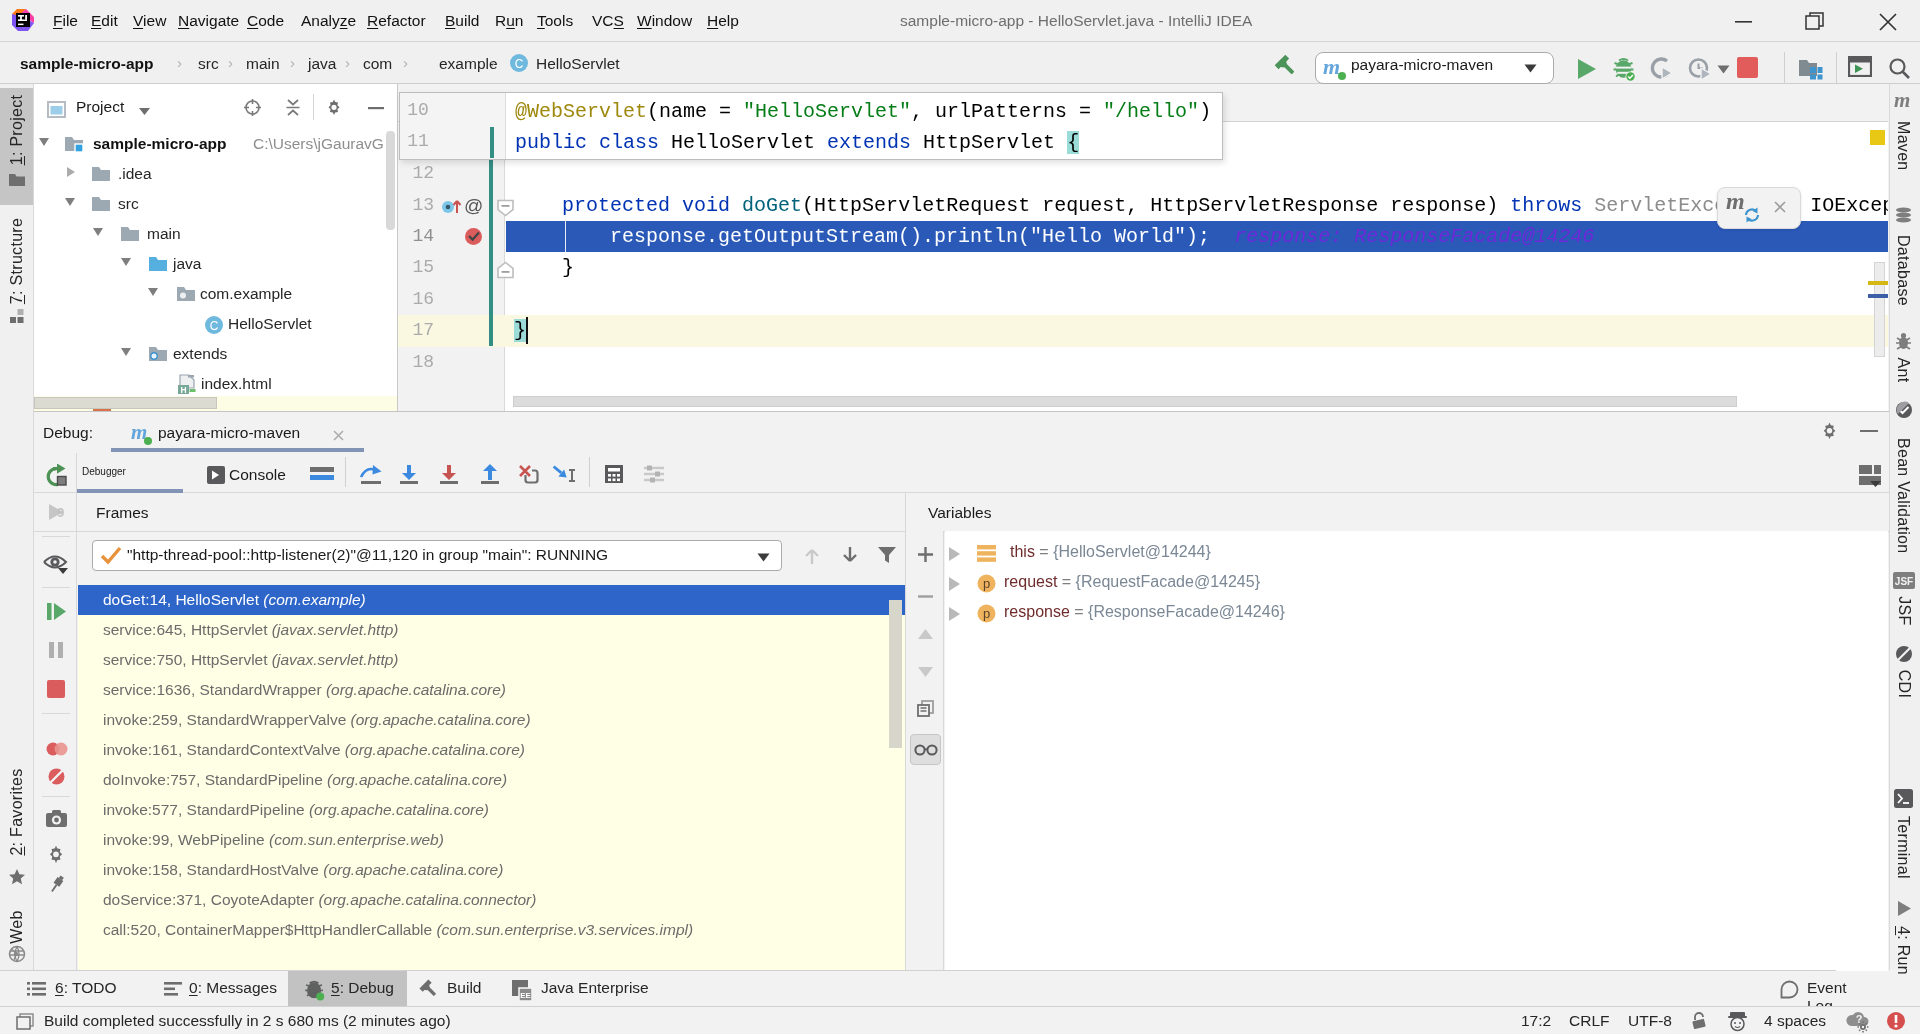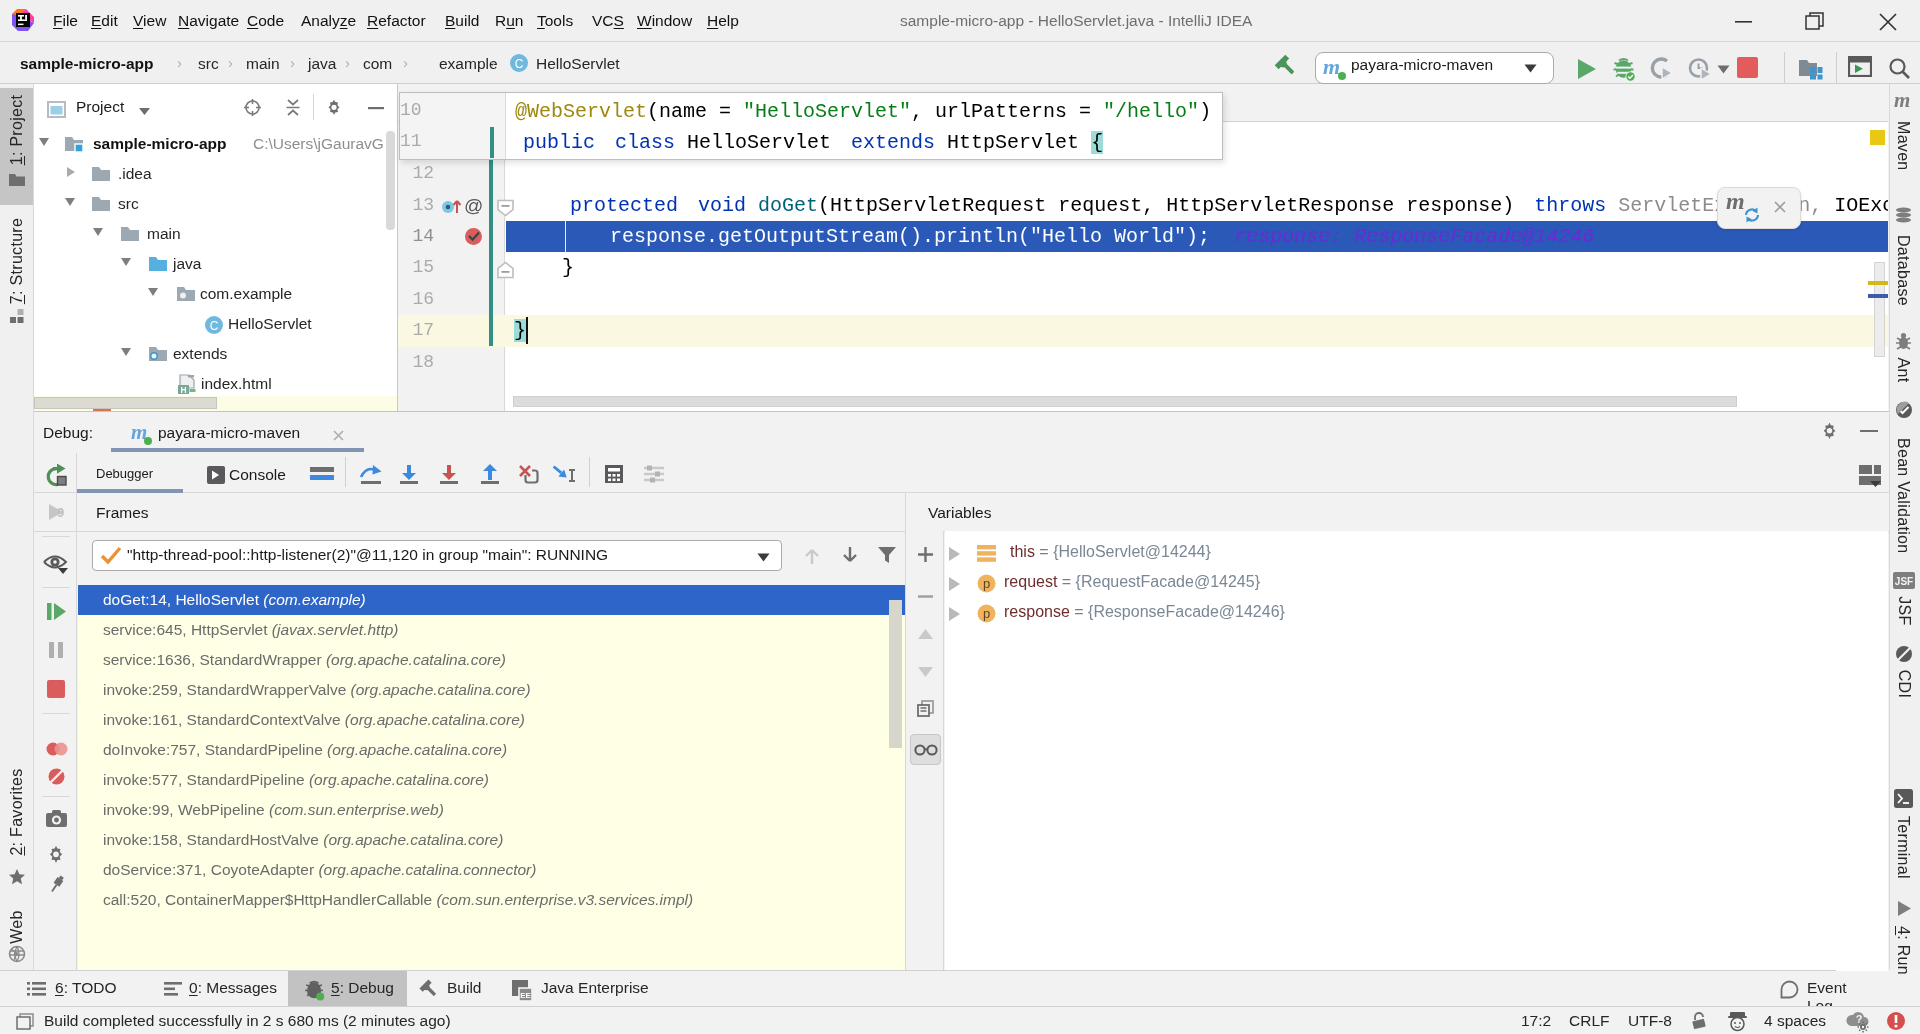--- a/index.html
+++ b/index.html
@@ -20,21 +20,21 @@
 .vtxt { position:absolute; font-size:16px; color:#262626; white-space:nowrap; letter-spacing:0.3px; }
 
 #projpanel { left:34px; top:84px; width:364px; height:327px; background:#FFFFFF; border-right:1px solid #C8C8C8; }
 .trow { position:absolute; font-size:15.5px; color:#262626; white-space:nowrap; }
 
 #editor { left:398px; top:84px; width:1490px; height:327px; background:#FFFFFF; overflow:hidden; }
 #edtopband { position:absolute; left:0; top:0; width:1490px; height:38px; background:#F2F2F2; border-bottom:1px solid #D1D1D1; }
 #gutter { position:absolute; left:0; top:38px; width:107px; height:289px; background:#F2F2F2; border-right:1px solid #D9D9D9; }
 .lnum { position:absolute; width:36px; text-align:right; font-family:"Liberation Mono",monospace; font-size:18px; color:#ABABAB; line-height:31.4px; left:0; }
 .codeline { position:absolute; left:116px; font-family:"Liberation Mono",monospace; font-size:20px; line-height:31.4px; white-space:pre; color:#000; }
-.kw { color:#0033B3;margin-left:8px; }
+.kw { color:#0033B3; }
 .ann { color:#9E880D; }
 .str { color:#067D17; }
 .mth { color:#00627A; }
 .gry { color:#8C8C8C; }
 
 #lens { left:399px; top:92px; width:824px; height:68px; background:#FFFFFF; border:1px solid #BDBDBD; box-shadow:2px 3px 6px rgba(0,0,0,0.12); }
 
 #debugwin { left:34px; top:411px; width:1855px; height:559px; background:#F2F2F2; border-top:1px solid #C4C4C4; }
 
 #twbar { left:0; top:970px; width:1836px; height:36px; background:#F2F2F2; border-top:1px solid #D1D1D1; }
@@ -338,21 +338,21 @@
       <path d="M3 9 a6 6 0 0 1 10.5 -3.5 M15 9 a6 6 0 0 1 -10.5 3.5" fill="none" stroke="#3E94CE" stroke-width="2.2"></path>
       <polygon points="14.5,1.5 14.5,7.5 9.5,5" fill="#3E94CE"></polygon>
       <polygon points="3.5,16.5 3.5,10.5 8.5,13" fill="#3E94CE"></polygon>
     </svg>
   <svg class="abs" style="left:1374px;top:115px" width="16" height="16" viewBox="0 0 16 16">
       <path d="M3 3 L13 13 M13 3 L3 13" stroke="#9E9E9E" stroke-width="1.6"></path>
     </svg>
 </div>
 <div class="abs" id="lens">
   <div class="abs" style="left:0;top:0;width:106px;height:66px;background:#F4F4F4;border-right:1px solid #DCDCDC"></div>
-  <div class="abs" style="left:0;top:2px;width:36px;text-align:left;font-family:'Liberation Mono',monospace;font-size:18px;color:#ABABAB;line-height:31.4px">10<br>11</div>
+  <div class="abs" style="left:0;top:2px;width:36px;text-align:center;font-family:'Liberation Mono',monospace;font-size:18px;color:#ABABAB;line-height:31.4px">10<br>11</div>
   <div class="abs" style="left:90px;top:34px;width:4px;height:31px;background:#338E84"></div>
   <div class="codeline" style="left:115px;top:2.5px"><span class="ann">@WebServlet</span>(name = <span class="str">"HelloServlet"</span>, urlPatterns = <span class="str">"/hello"</span>)</div>
   <div class="codeline" style="left:115px;top:34px"><span class="kw">public</span> <span class="kw">class</span> HelloServlet <span class="kw">extends</span> HttpServlet <span style="background:#9CDCD8">{</span></div>
 </div>
 <div class="abs" id="debugwin">
 
   <span class="abs" style="left:9px;top:12px;font-size:15.5px">Debug:</span>
   <span class="abs" style="left:97px;top:8px;font-family:'Liberation Serif',serif;font-style:italic;font-weight:bold;font-size:21px;color:#64A6DC">m</span>
   <div class="abs" style="left:110px;top:25px;width:8px;height:8px;border-radius:4px;background:#4CAF50"></div>
   <span class="abs" style="left:124px;top:12px;font-size:15.5px">payara-micro-maven</span>
@@ -366,21 +366,21 @@
   <div class="abs" style="left:1826px;top:18px;width:18px;height:2.4px;background:#6E6E6E"></div>
 
   <div class="abs" style="left:0;top:80px;width:1855px;height:1px;background:#D8D8D8"></div>
   <div class="abs" style="left:42px;top:41px;width:1px;height:518px;background:#D8D8D8"></div>
   <svg class="abs" style="left:10px;top:52px" width="23" height="23" viewBox="0 0 23 23">
       <path d="M12 4.6 a8 8 0 1 0 2 15.8" fill="none" stroke="#4D9155" stroke-width="3.2"></path>
       <rect x="9" y="3" width="5" height="3.2" fill="#4D9155"></rect>
       <polygon points="13,-0.5 21.5,4.6 13,9.7" fill="#4D9155"></polygon>
       <rect x="13.5" y="12.5" width="8.5" height="8.5" fill="#7E7E7E" stroke="#4A4A4A" stroke-width="1.4"></rect>
     </svg>
-  <span class="abs" style="left:62px;top:54px;font-size:13px">Debugger</span>
+  <span class="abs" style="left:48px;top:54px;font-size:10px">Debugger</span>
   <div class="abs" style="left:43px;top:77px;width:106px;height:4px;background:#8194B5"></div>
   <svg class="abs" style="left:173px;top:54px" width="18" height="18" viewBox="0 0 18 18">
       <rect x="0" y="0" width="18" height="18" rx="2" fill="#59595C"></rect>
       <polygon points="5,4.5 12,9 5,13.5" fill="#fff"></polygon>
     </svg>
   <span class="abs" style="left:195px;top:54px;font-size:15.5px">Console</span>
   <svg class="abs" style="left:276px;top:54px" width="24" height="18" viewBox="0 0 24 18">
       <rect x="0" y="1" width="24" height="5" fill="#6E6E6E"></rect>
       <rect x="0" y="9" width="24" height="5" fill="#3B8AE0"></rect>
       <rect x="0" y="14" width="24" height="3" fill="#6E6E6E" opacity="0"></rect>
@@ -516,20 +516,21 @@
     </svg>
   <svg class="abs" style="left:843px;top:134px" width="20" height="19" viewBox="0 0 20 19">
       <path d="M1 1 h18 l-7 8 v8 l-4 -2.5 v-5.5 z" fill="#6E6E6E"></path>
     </svg>
   <div class="abs" style="left:44px;top:173px;width:827px;height:30px;background:#2E65C9"></div>
   <div class="abs" style="left:855px;top:188px;width:13px;height:148px;background:#D6D6CB"></div>
 
   <div class="abs" style="left:69px;top:173px;width:800px;font-size:15.5px;line-height:30px;white-space:nowrap;color:#6B6B6B">
     <div style="color:#fff">doGet:14, HelloServlet <i>(com.example)</i></div>
     <div>service:645, HttpServlet <i>(javax.servlet.http)</i></div>
+    <div>service:750, HttpServlet <i>(javax.servlet.http)</i></div>
     <div>service:1636, StandardWrapper <i>(org.apache.catalina.core)</i></div>
     <div>invoke:259, StandardWrapperValve <i>(org.apache.catalina.core)</i></div>
     <div>invoke:161, StandardContextValve <i>(org.apache.catalina.core)</i></div>
     <div>doInvoke:757, StandardPipeline <i>(org.apache.catalina.core)</i></div>
     <div>invoke:577, StandardPipeline <i>(org.apache.catalina.core)</i></div>
     <div>invoke:99, WebPipeline <i>(com.sun.enterprise.web)</i></div>
     <div>invoke:158, StandardHostValve <i>(org.apache.catalina.core)</i></div>
     <div>doService:371, CoyoteAdapter <i>(org.apache.catalina.connector)</i></div>
     <div>call:520, ContainerMapper$HttpHandlerCallable <i>(com.sun.enterprise.v3.services.impl)</i></div>
   </div>

